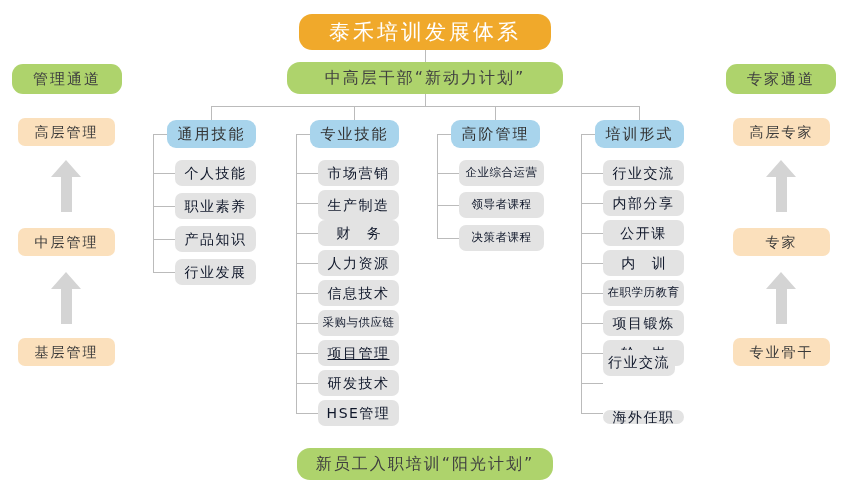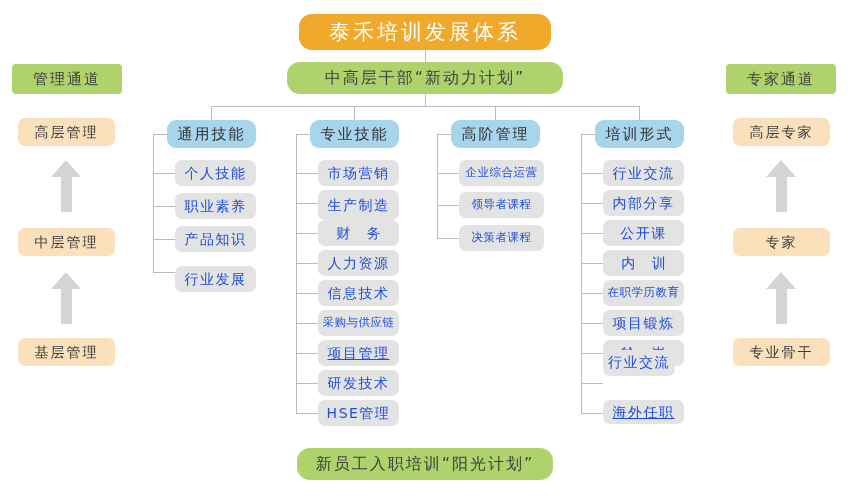--- a/index.html
+++ b/index.html
@@ -41,40 +41,40 @@
     background: #AED36C;
     color: #404040;
     font-size: 16px;
     border-radius: 13px;
     letter-spacing: 2px;
   }
   .channel-box {
     background: #AED36C;
     color: #404040;
     font-size: 15px;
-    border-radius: 4px;
+    border-radius: 11px;
     letter-spacing: 2px;
   }
   .peach-box {
     background: #FBE0BC;
     color: #3a3a3a;
     font-size: 14px;
     border-radius: 7px;
     letter-spacing: 2px;
   }
   .blue-box {
     background: #A8D4EC;
     color: #333333;
     font-size: 15px;
     border-radius: 9px;
     letter-spacing: 2px;
   }
   .gray-box {
     background: #E3E3E3;
-    color: #1d4ed8;
+    color: #0f172a;
     font-size: 14px;
     border-radius: 7px;
     letter-spacing: 1.5px;
   }
   .gray-box.small {
     font-size: 11.5px;
     letter-spacing: 0.5px;
   }
   .gray-box.wide-space {
     letter-spacing: 6px;
@@ -171,21 +171,21 @@
   <div class="line hline" style="left:153px; top:173px; width:22px;"></div>
   <div class="box gray-box" style="left:175px; top:160px; width:81px; height:26px;">个人技能</div>
 
   <div class="line hline" style="left:153px; top:206px; width:22px;"></div>
   <div class="box gray-box" style="left:175px; top:193px; width:81px; height:26px;">职业素养</div>
 
   <div class="line hline" style="left:153px; top:239px; width:22px;"></div>
   <div class="box gray-box" style="left:175px; top:226px; width:81px; height:26px;">产品知识</div>
 
   <div class="line hline" style="left:153px; top:272px; width:22px;"></div>
-  <div class="box gray-box" style="left:175px; top:266px; width:81px; height:26px;">行业发展</div>
+  <div class="box gray-box" style="left:175px; top:259px; width:81px; height:26px;">行业发展</div>
 
   <div class="box blue-box" style="left:310px; top:120px; width:89px; height:28px;">专业技能</div>
 
   <div class="line vline" style="left:296px; top:134px; height:279px;"></div>
   <div class="line hline" style="left:296px; top:134px; width:14px;"></div>
 
   <div class="line hline" style="left:296px; top:173px; width:22px;"></div>
   <div class="box gray-box" style="left:318px; top:160px; width:81px; height:26px;">市场营销</div>
 
   <div class="line hline" style="left:296px; top:203px; width:22px;"></div>
@@ -249,17 +249,17 @@
   <div class="line hline" style="left:581px; top:323px; width:22px;"></div>
   <div class="box gray-box" style="left:603px; top:310px; width:81px; height:26px;">项目锻炼</div>
 
   <div class="line hline" style="left:581px; top:353px; width:22px;"></div>
   <div class="box gray-box wide-space" style="left:603px; top:340px; width:81px; height:26px;">轮 岗</div>
 
   <div class="line hline" style="left:581px; top:383px; width:22px;"></div>
   <div class="box gray-box" style="left:603px; top:350px; width:72px; height:26px;font-family:Liberation Serif, serif;">行业交流</div>
 
   <div class="line hline" style="left:581px; top:413px; width:22px;"></div>
-  <div class="box gray-box" style="left:603px; top:400px; width:81px; height:24px;text-decoration:underline;">海外任职</div>
+  <div class="box gray-box" style="left:603px; top:410px; width:81px; height:14px;">海外任职</div>
 
   <div class="box green-box" style="left:297px; top:448px; width:256px; height:32px;">新员工入职培训“阳光计划”</div>
 
 </div>
 
 </body></html>

